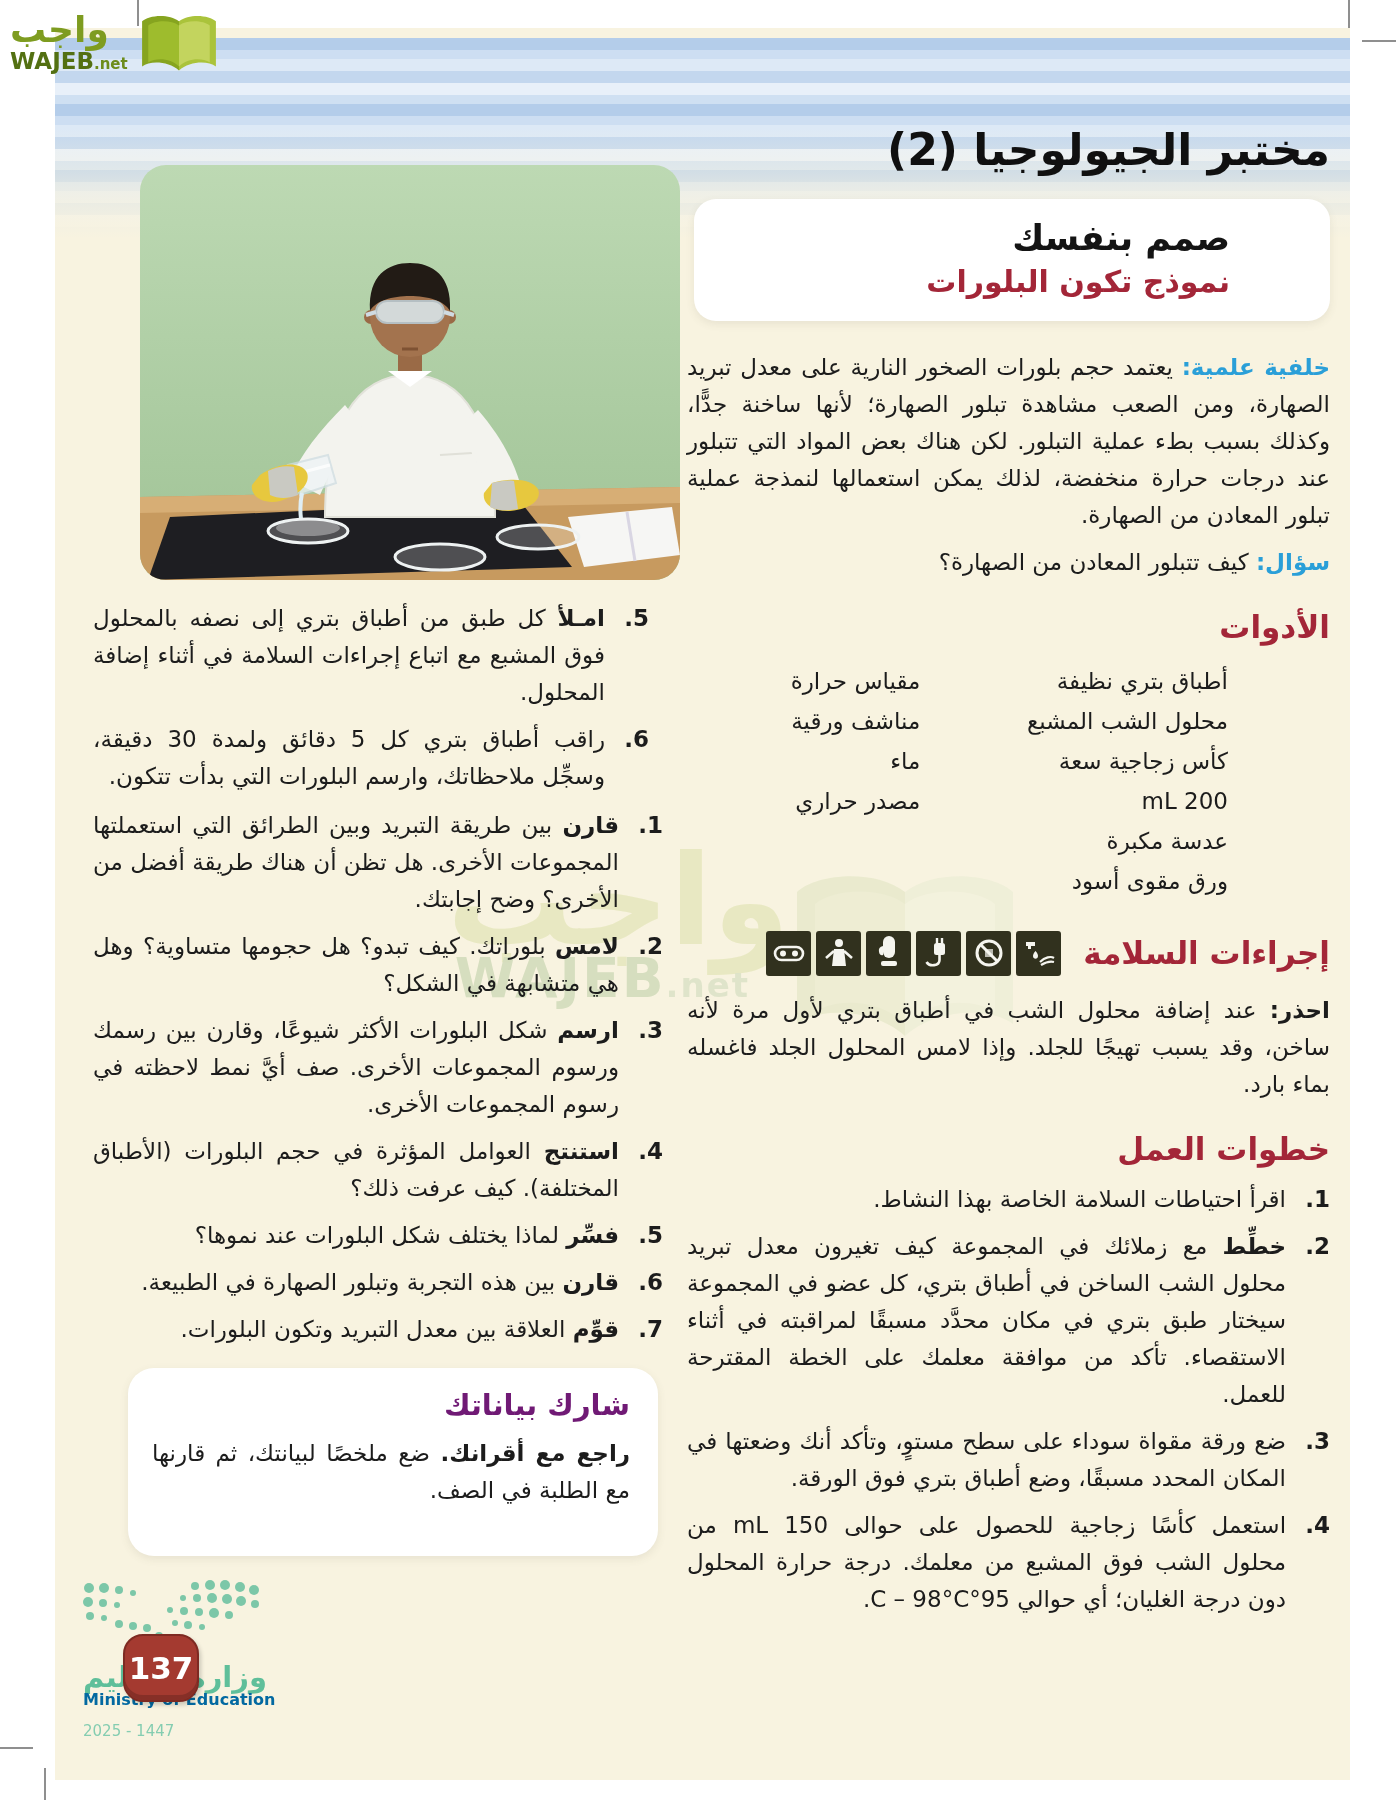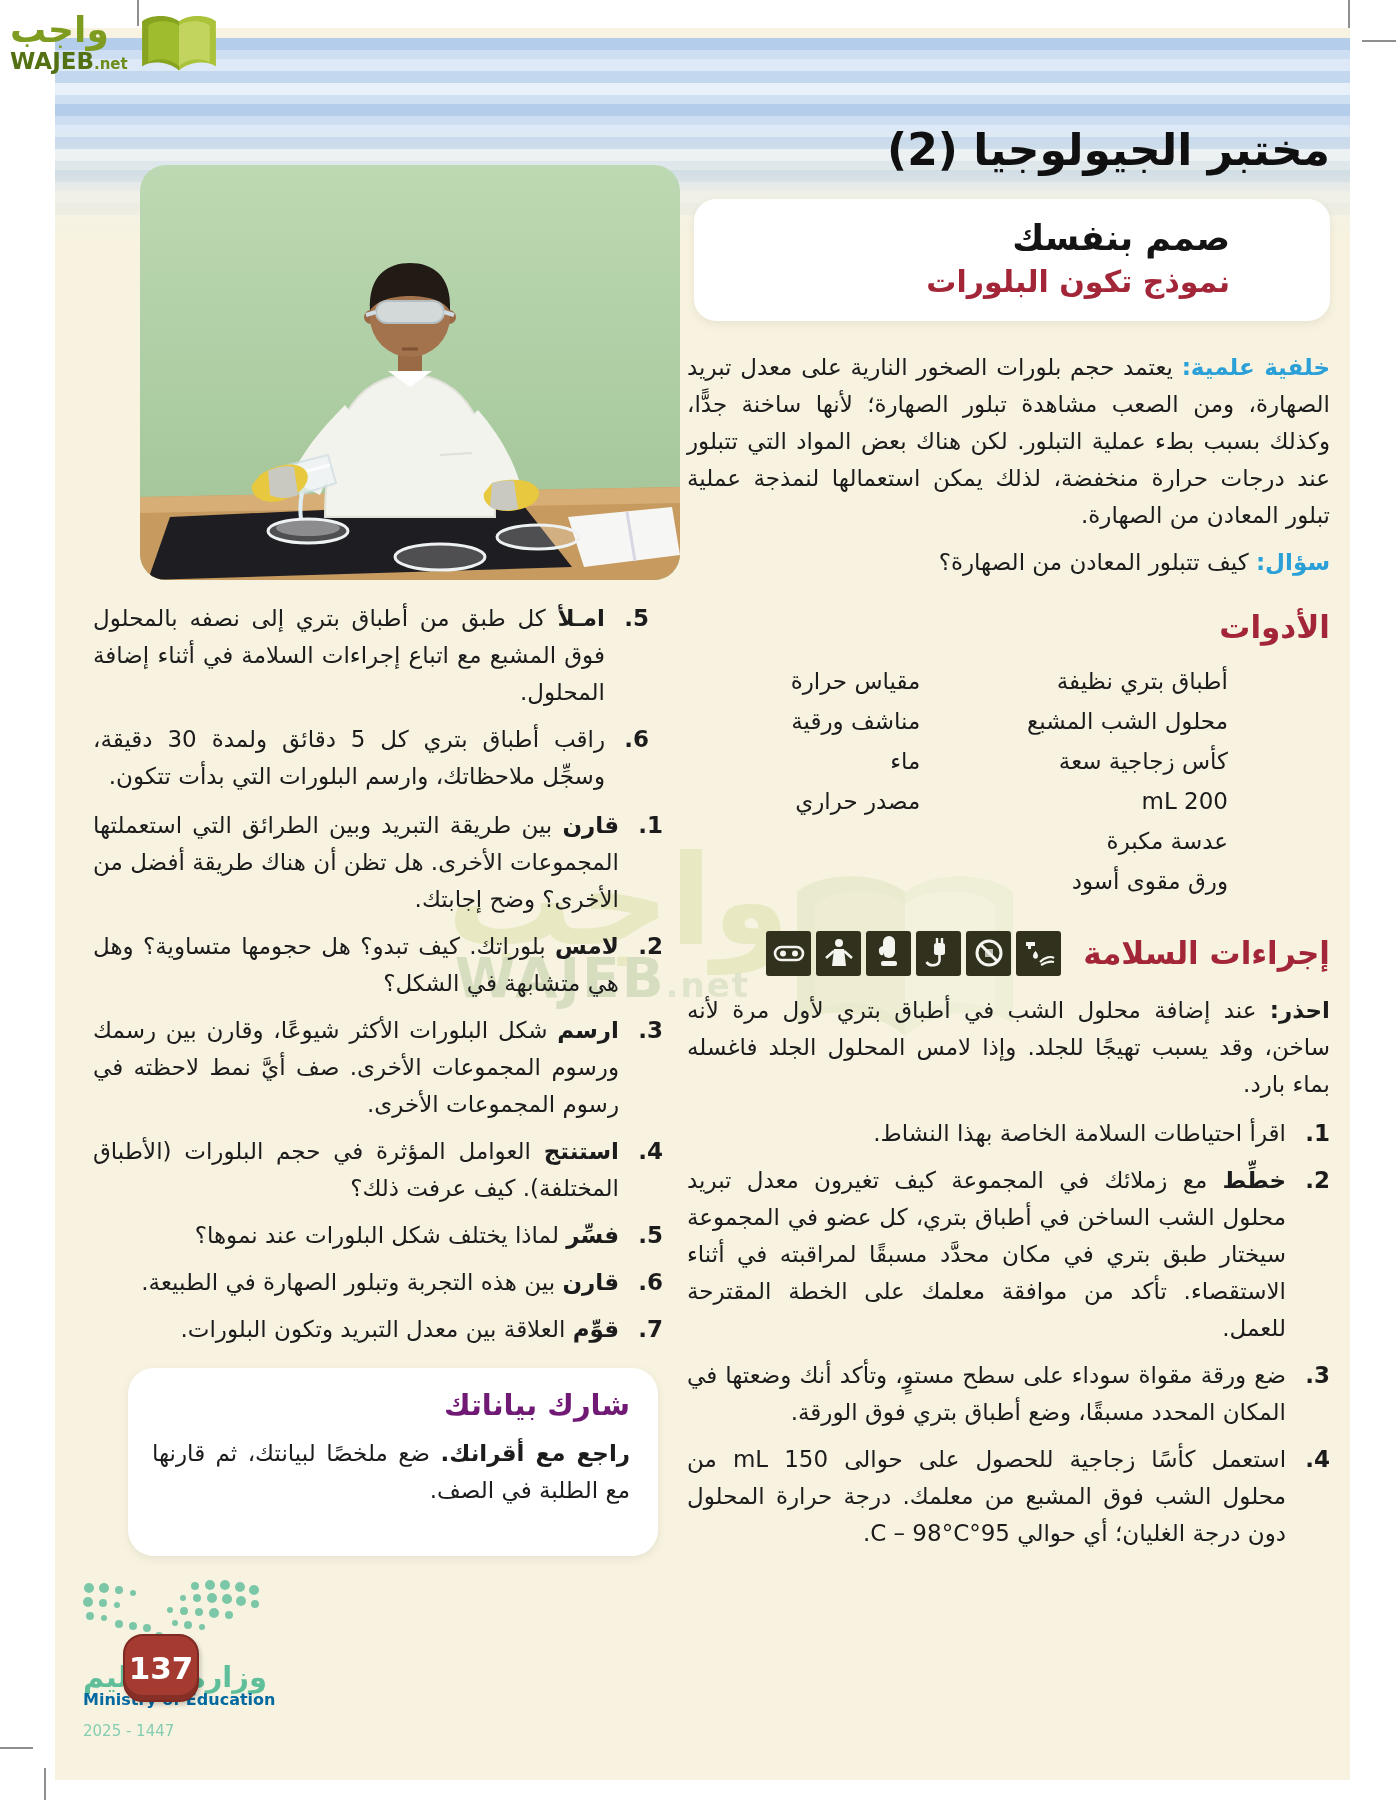--- a/index.html
+++ b/index.html
@@ -236,20 +236,21 @@
               <path d="M4 6 h9 v4 h-4 v3 h-3 v-3 h-2 Z" fill="#f5f5ef"></path>
               <path d="M11 20 c0 3.6 5 3.6 5 0 c0 -2.4 -2.5 -5 -2.5 -5 s-2.5 2.6 -2.5 5 Z" fill="#f5f5ef"></path>
               <path d="M18 26 c5 -5 11 -6 14 -4 M19 29 c5 -3 9 -4 13 -3" stroke="#f5f5ef" stroke-width="2.2" fill="none"></path>
             </svg>
         </span>
       </div>
     </div>
 
     <p class="body-txt warn"><span class="warn-label">احذر:</span><span> عند إضافة محلول الشب في أطباق بتري لأول مرة لأنه ساخن، وقد يسبب تهيجًا للجلد. وإذا لامس المحلول الجلد فاغسله بماء بارد.</span></p>
 
+    <h2 class="h-red">خطوات العمل</h2>
 
     <div class="steps">
       <div class="step">
         <span class="num">1.</span>
         <span class="txt"><b class="lead"></b><span>اقرأ احتياطات السلامة الخاصة بهذا النشاط.</span></span>
       </div>
       <div class="step">
         <span class="num">2.</span>
         <span class="txt"><b class="lead">خطِّط</b><span> مع زملائك في المجموعة كيف تغيرون معدل تبريد محلول الشب الساخن في أطباق بتري، كل عضو في المجموعة سيختار طبق بتري في مكان محدَّد مسبقًا لمراقبته في أثناء الاستقصاء. تأكد من موافقة معلمك على الخطة المقترحة للعمل.</span></span>
       </div>

